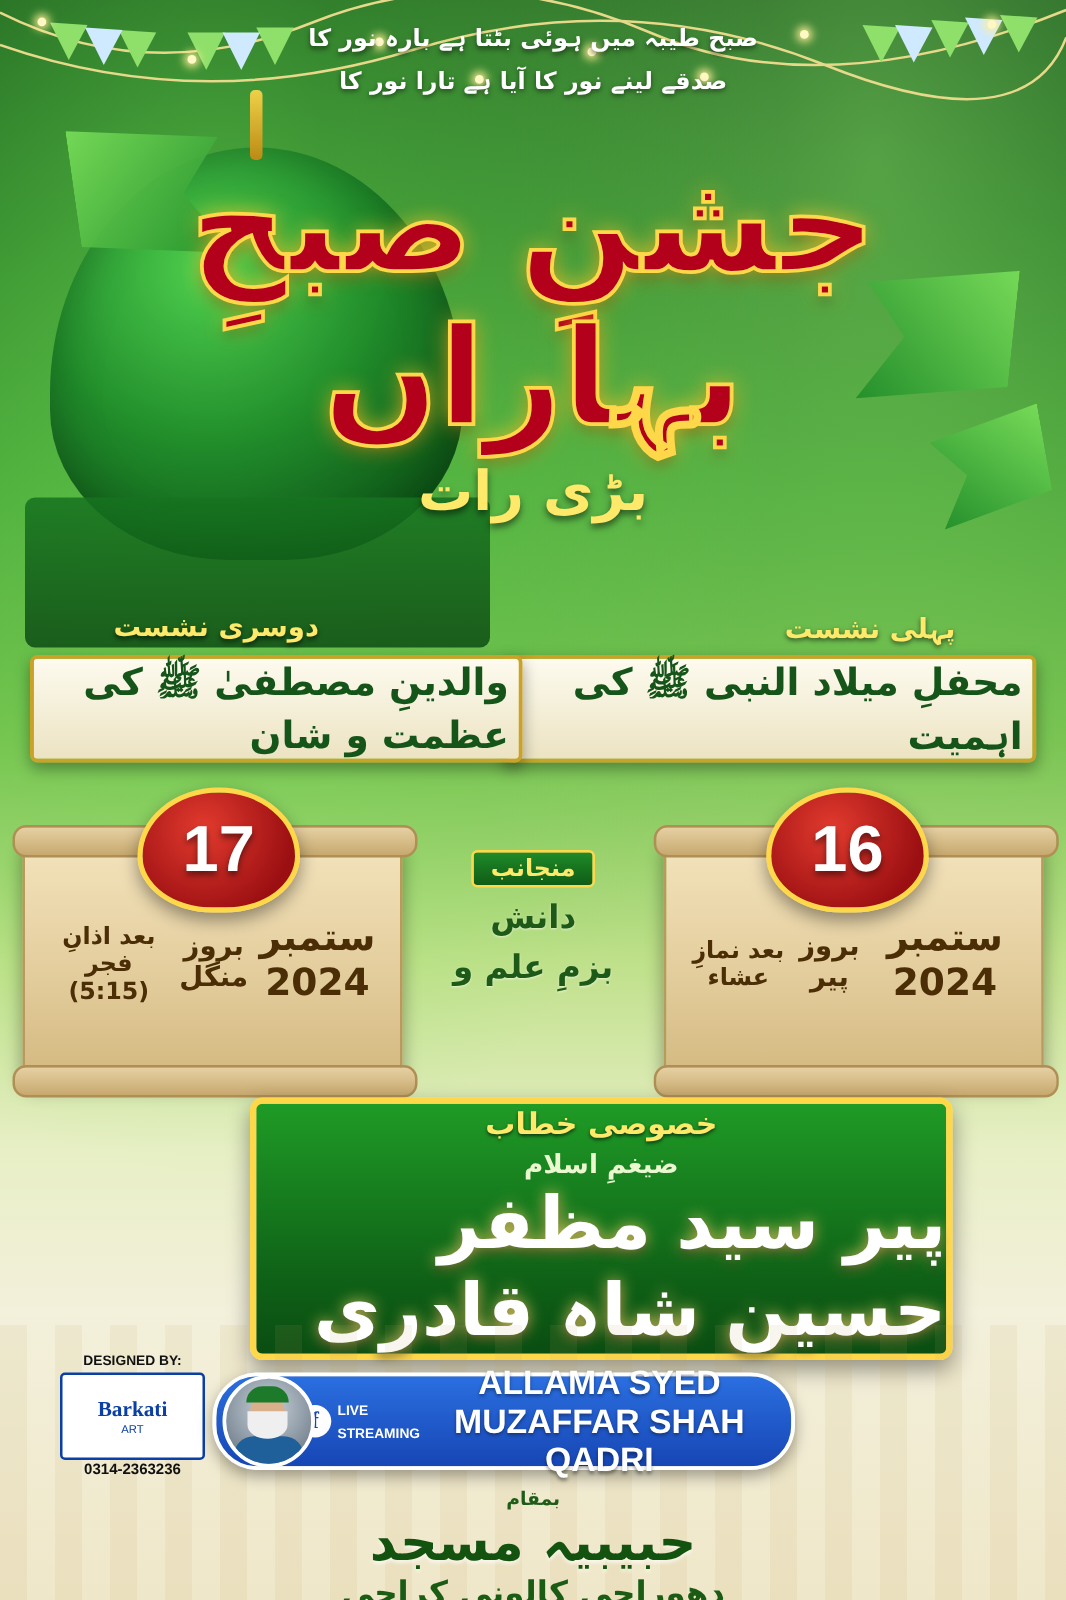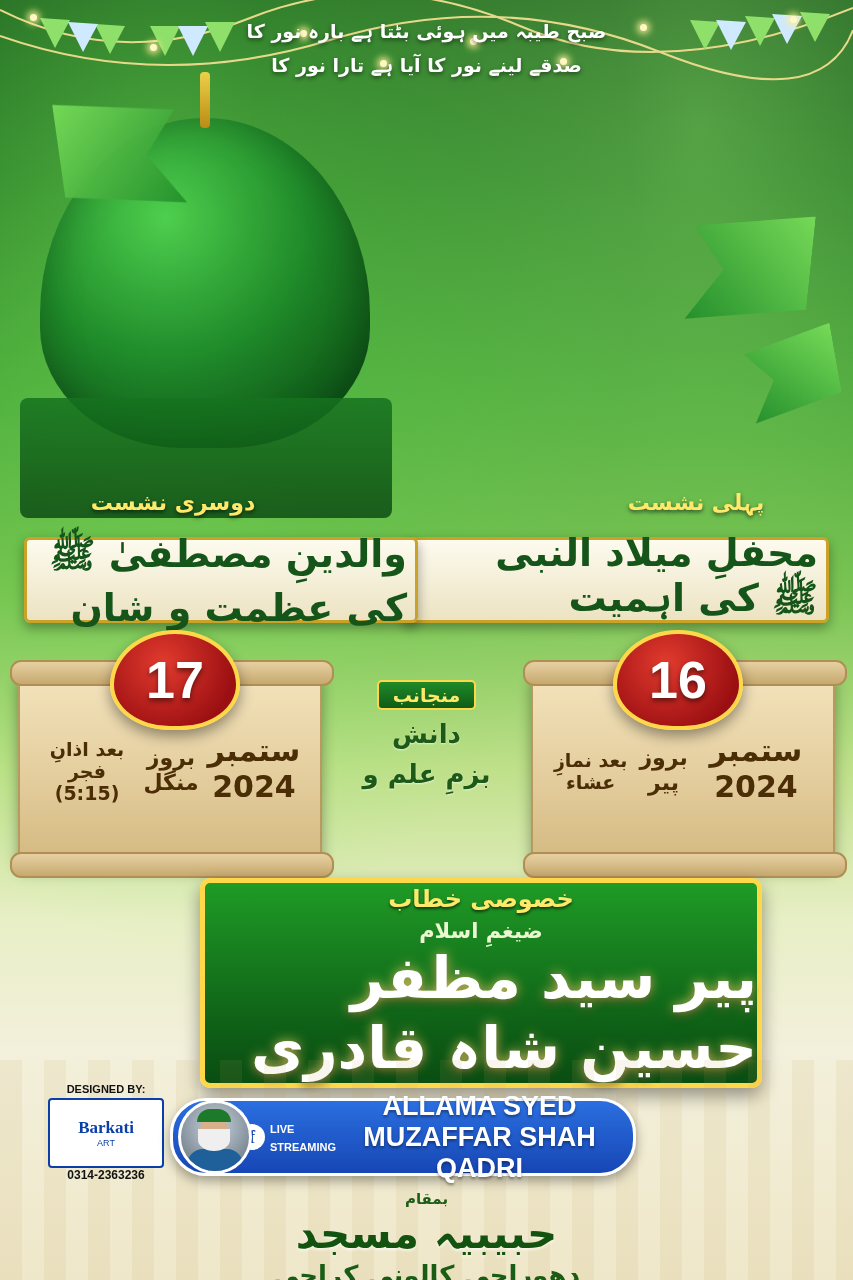--- a/index.html
+++ b/index.html
@@ -65,21 +65,21 @@
     text-shadow:0 3px 6px rgba(0,0,0,.55);
   }
   
   .sessions{position:absolute;top:500px;left:0;width:853px;height:120px;}
   .ribbon{
     position:absolute;top:24px;width:372px;height:80px;
     background:linear-gradient(180deg,#fdfbef,#ece3c2);
     border:3px solid #c9a227;border-radius:6px;
     box-shadow:0 5px 12px rgba(0,0,0,.35);
     display:flex;align-items:center;justify-content:center;
-    color:#15551a;font-size:38px;font-weight:bold;padding:0 8px;margin-top:13px;
+    color:#15551a;font-size:30px;font-weight:bold;padding:0 8px;
   }
   .ribbon.r-right{right:24px;padding-left:40px;}
   .ribbon.r-left{left:24px;}
   .ribbon-tag{
     position:absolute;top:-10px;width:170px;text-align:center;
     color:#ffe96a;font-size:22px;font-weight:bold;text-shadow:0 2px 4px rgba(0,0,0,.6);
   }
   .ribbon-tag.t-right{right:72px;}
   .ribbon-tag.t-left{left:88px;}
   
@@ -233,20 +233,24 @@
     <div class="glow-dot" style="left:790px;top:16px"></div>
     <div class="glow-dot" style="left:380px;top:60px"></div>
     <div class="glow-dot" style="left:560px;top:58px"></div>
   </div>
 
   <div class="couplet urdu">
     <div>صبح طیبہ میں ہوئی بٹتا ہے بارہ نور کا</div>
     <div>صدقے لینے نور کا آیا ہے تارا نور کا</div>
   </div>
 
+  <div class="title-wrap">
+    <div class="title-main urdu">جشنِ صبحِ بہاراں</div>
+    <div class="title-sub urdu">بڑی رات</div>
+  </div>
 
   <div class="sessions">
     <div class="ribbon-tag t-right urdu">پہلی نشست</div>
     <div class="ribbon r-right urdu">محفلِ میلاد النبی ﷺ کی اہمیت</div>
     <div class="ribbon-tag t-left urdu">دوسری نشست</div>
     <div class="ribbon r-left urdu">والدینِ مصطفیٰ ﷺ کی عظمت و شان</div>
   </div>
 
   <div class="scrolls">
     <div class="scroll s-right">

